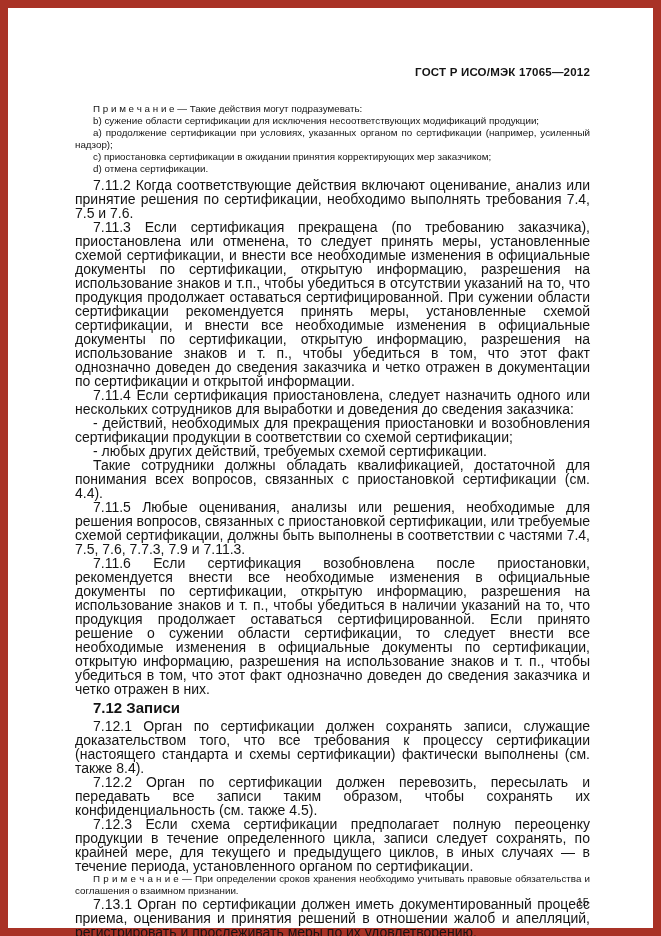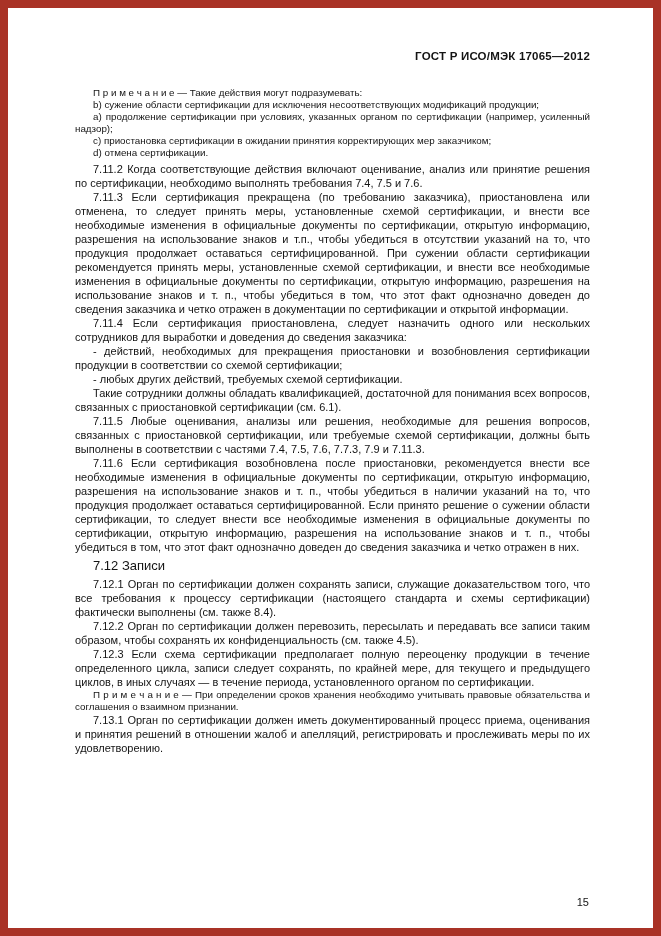--- a/index.html
+++ b/index.html
@@ -12,48 +12,48 @@
     color: #141414;
     overflow: hidden;
   }
   .page {
     position: absolute;
     inset: 8px;
     background: #ffffff;
     box-sizing: border-box;
   }
   .doc-header {
-    padding: 42px 63px 0 67px;
+    padding: 58px 63px 0 67px;
     text-align: right;
     font-weight: bold;
     font-size: 11.5px;
     letter-spacing: 0.2px;
   }
   .content {
     margin-top: 25px;
     padding: 0 63px 0 67px;
     text-align: justify;
   }
   .content p { margin: 0; }
   .para {
-    font-size: 11px;
+    font-size: 14px;
     line-height: 14px;
     text-indent: 18px;
   }
   .note {
     font-size: 9.8px;
     line-height: 11.9px;
     text-indent: 18px;
   }
   .note-block { margin-bottom: 4px; }
   .note-single { margin: 3px 0 3px 0; }
   .heading {
-    font-size: 13px;
+    font-size: 15px;
     line-height: 14px;
-    font-weight: normal;
+    font-weight: bold;
     text-indent: 18px;
     margin: 5px 0 4px 0 !important;
   }
   .page-number {
     position: absolute;
     bottom: 20px;
     right: 64px;
     font-size: 11px;
   }
 </style>
@@ -72,21 +72,21 @@
       <p class="note">a) продолжение сертификации при условиях, указанных органом по сертификации (например, усиленный надзор);</p>
       <p class="note">c) приостановка сертификации в ожидании принятия корректирующих мер заказчиком;</p>
       <p class="note">d) отмена сертификации.</p>
     </div>
 
     <p class="para">7.11.2 Когда соответствующие действия включают оценивание, анализ или принятие решения по сертификации, необходимо выполнять требования 7.4, 7.5 и 7.6.</p>
     <p class="para">7.11.3 Если сертификация прекращена (по требованию заказчика), приостановлена или отменена, то следует принять меры, установленные схемой сертификации, и внести все необходимые изменения в официальные документы по сертификации, открытую информацию, разрешения на использование знаков и т.п., чтобы убедиться в отсутствии указаний на то, что продукция продолжает оставаться сертифицированной. При сужении области сертификации рекомендуется принять меры, установленные схемой сертификации, и внести все необходимые изменения в официальные документы по сертификации, открытую информацию, разрешения на использование знаков и т. п., чтобы убедиться в том, что этот факт однозначно доведен до сведения заказчика и четко отражен в документации по сертификации и открытой информации.</p>
     <p class="para">7.11.4 Если сертификация приостановлена, следует назначить одного или нескольких сотрудников для выработки и доведения до сведения заказчика:</p>
     <p class="para">- действий, необходимых для прекращения приостановки и возобновления сертификации продукции в соответствии со схемой сертификации;</p>
     <p class="para">- любых других действий, требуемых схемой сертификации.</p>
-    <p class="para">Такие сотрудники должны обладать квалификацией, достаточной для понимания всех вопросов, связанных с приостановкой сертификации (см. 6.1).</p>
+    <p class="para">Такие сотрудники должны обладать квалификацией, достаточной для понимания всех вопросов, связанных с приостановкой сертификации (см. 4.4).</p>
     <p class="para">7.11.5 Любые оценивания, анализы или решения, необходимые для решения вопросов, связанных с приостановкой сертификации, или требуемые схемой сертификации, должны быть выполнены в соответствии с частями 7.4, 7.5, 7.6, 7.7.3, 7.9 и 7.11.3.</p>
     <p class="para">7.11.6 Если сертификация возобновлена после приостановки, рекомендуется внести все необходимые изменения в официальные документы по сертификации, открытую информацию, разрешения на использование знаков и т. п., чтобы убедиться в наличии указаний на то, что продукция продолжает оставаться сертифицированной. Если принято решение о сужении области сертификации, то следует внести все необходимые изменения в официальные документы по сертификации, открытую информацию, разрешения на использование знаков и т. п., чтобы убедиться в том, что этот факт однозначно доведен до сведения заказчика и четко отражен в них.</p>
 
     <p class="heading">7.12 Записи</p>
 
     <p class="para">7.12.1 Орган по сертификации должен сохранять записи, служащие доказательством того, что все требования к процессу сертификации (настоящего стандарта и схемы сертификации) фактически выполнены (см. также 8.4).</p>
     <p class="para">7.12.2 Орган по сертификации должен перевозить, пересылать и передавать все записи таким образом, чтобы сохранять их конфиденциальность (см. также 4.5).</p>
     <p class="para">7.12.3 Если схема сертификации предполагает полную переоценку продукции в течение определенного цикла, записи следует сохранять, по крайней мере, для текущего и предыдущего циклов, в иных случаях — в течение периода, установленного органом по сертификации.</p>
 
     <p class="note note-single">П р и м е ч а н и е — При определении сроков хранения необходимо учитывать правовые обязательства и соглашения о взаимном признании.</p>

